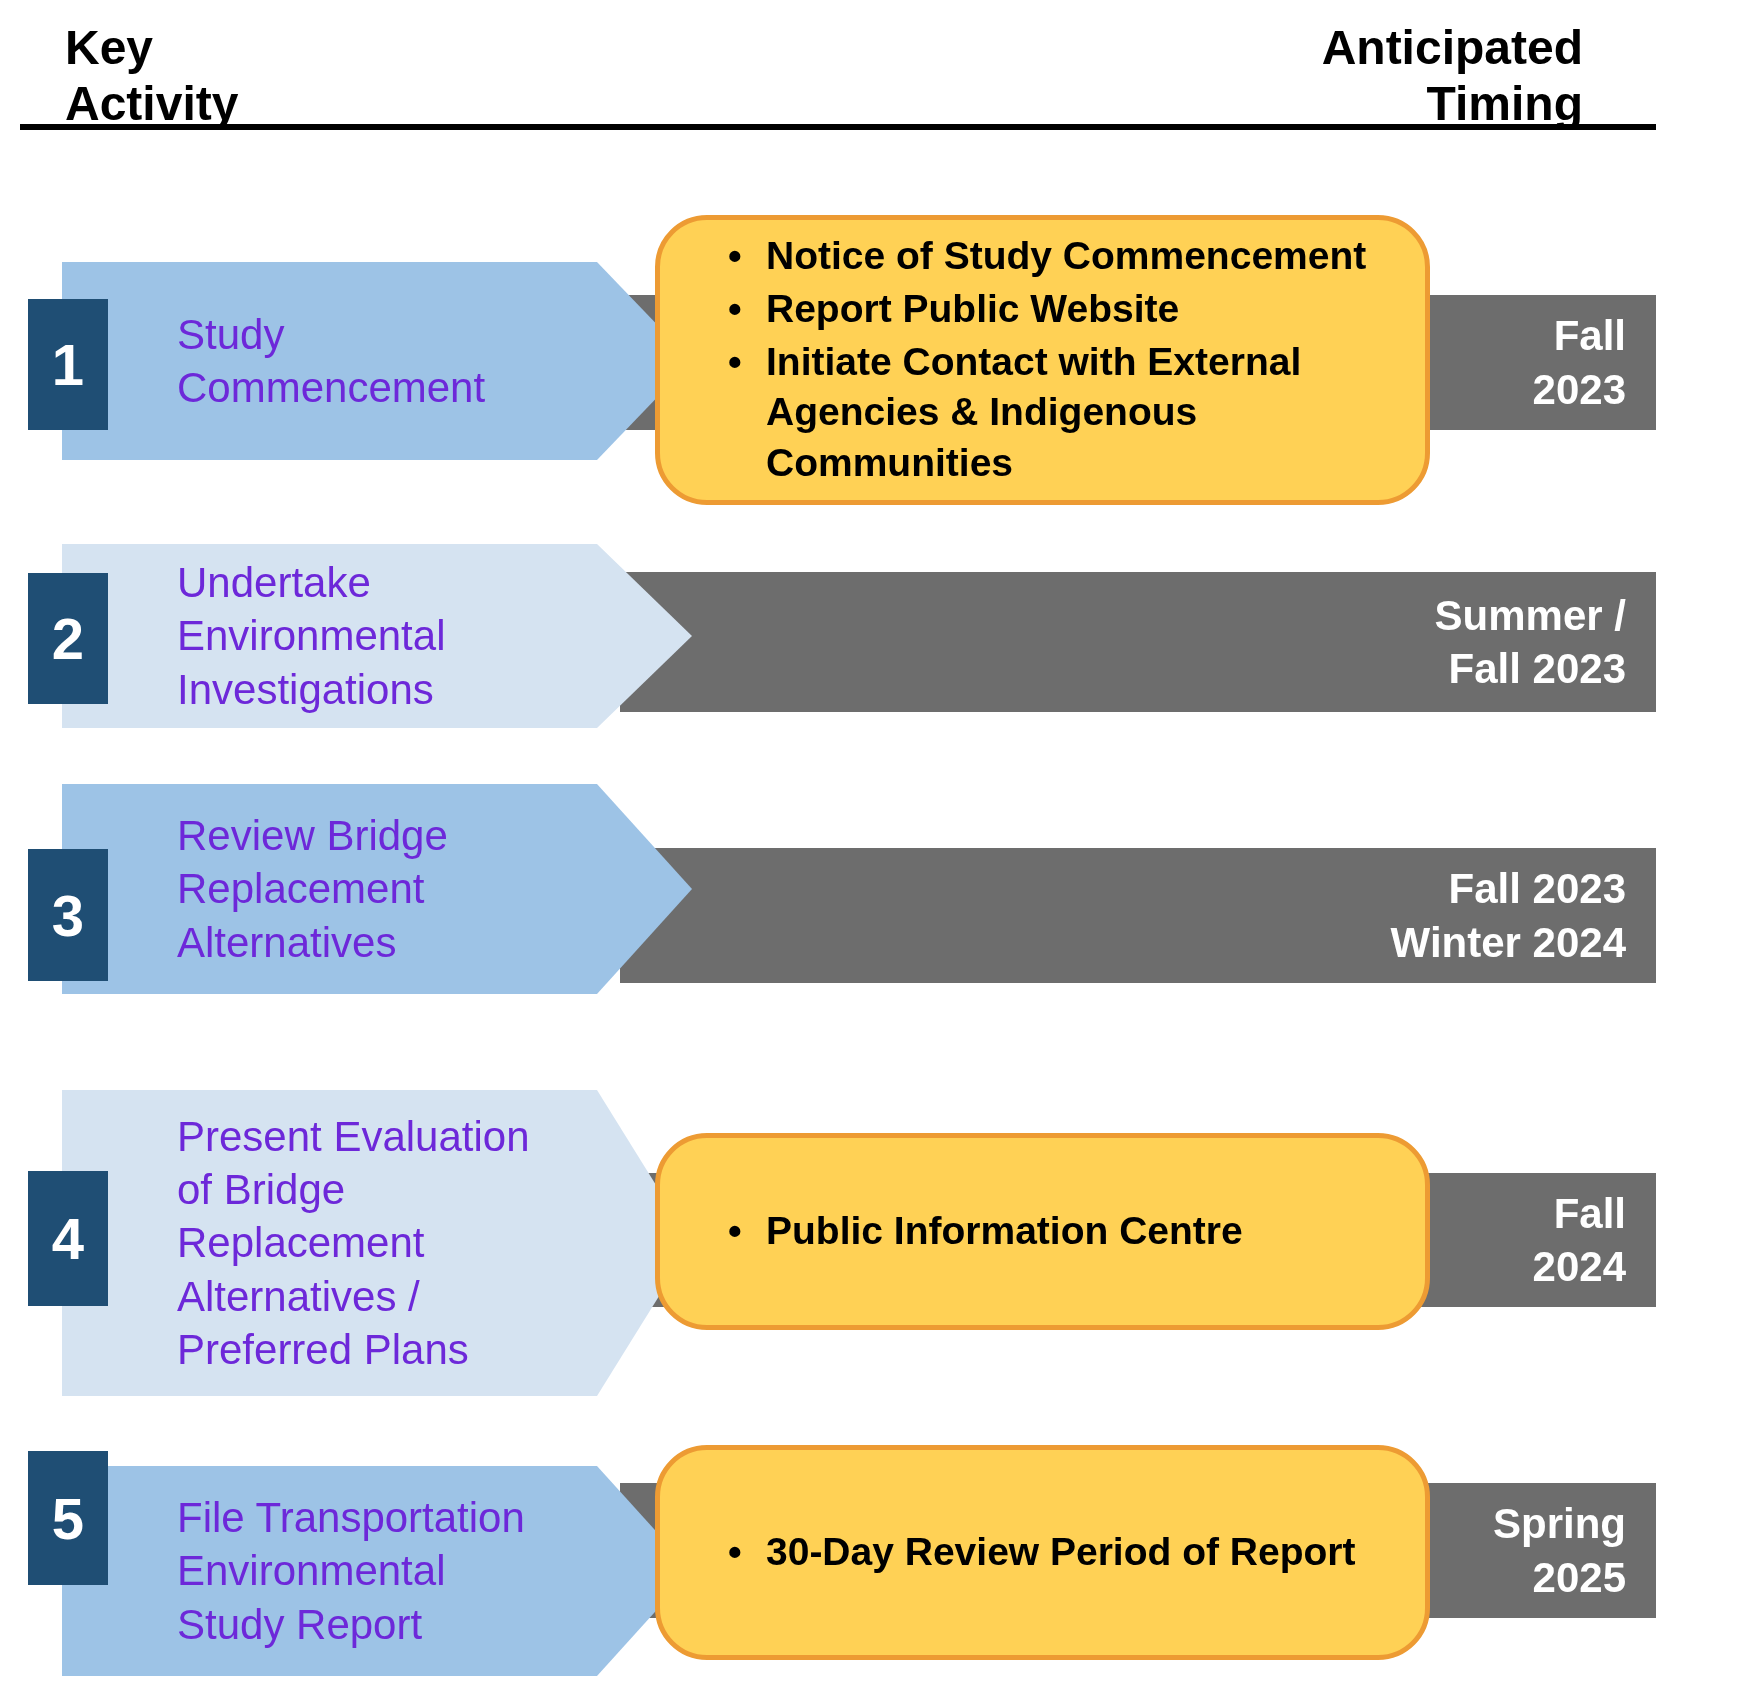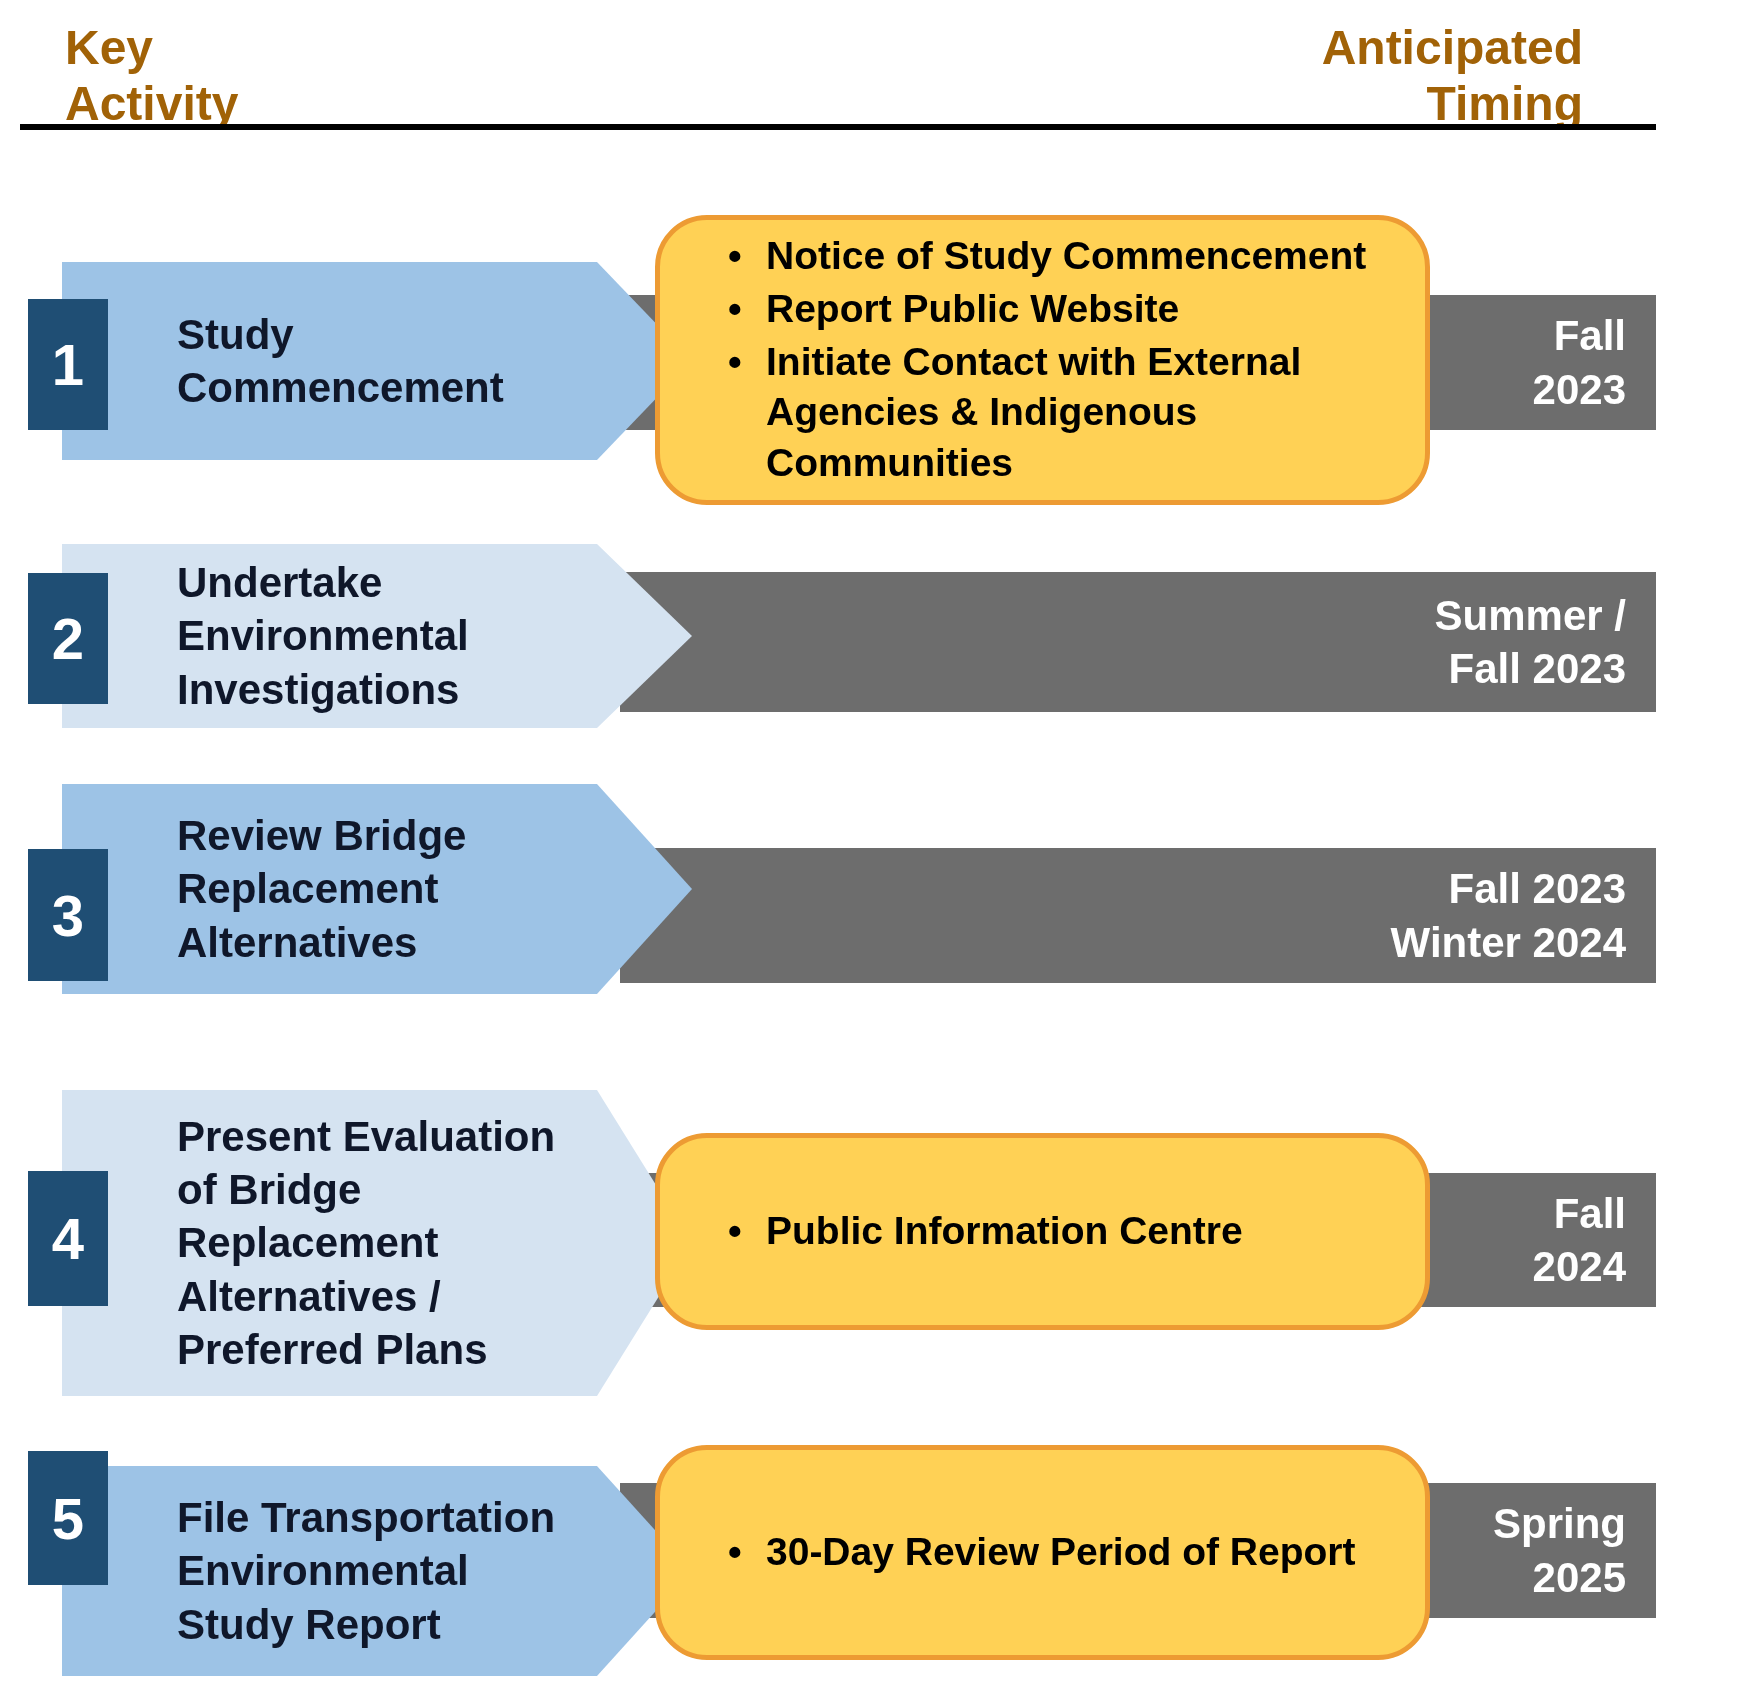--- a/index.html
+++ b/index.html
@@ -6,21 +6,21 @@
   #canvas {
     position:relative;
     width:1750px; height:1684px;
     background:#ffffff;
     font-family:"Liberation Sans", sans-serif;
     overflow:hidden;
   }
   
   .col-header {
     position:absolute;
-    font-size:48px; font-weight:bold; color:#a16207;
+    font-size:48px; font-weight:bold; color:#000000;
     line-height:1.16; white-space:pre-line;
   }
   .h-key    { left:65px;   top:20px; width:360px; }
   .h-cons   { left:628px;  top:20px; width:560px; }
   .h-timing { left:1243px; top:20px; width:340px;text-align:right; }
   .header-rule {
     position:absolute; left:20px; top:124px;
     width:1636px; height:6px; background:#000;
   }
   
@@ -38,21 +38,21 @@
   .g4 { top:1173px; height:134px; }
   .g5 { top:1483px; height:135px; }
   
   .arrow {
     position:absolute; left:62px; width:630px; z-index:2;
     clip-path:polygon(0 0, 535px 0, 100% 50%, 535px 100%, 0 100%);
     display:flex; align-items:center;
     box-sizing:border-box; padding-left:115px;
   }
   .arrow .label {
-    font-size:42px; font-weight:bold; color:#0f172a;
+    font-size:42px; font-weight:normal; color:#6d28d9;
     line-height:1.27; white-space:pre-line;
   }
   .arrow-medium { background:#9DC3E6; }
   .arrow-light  { background:#D5E3F1; }
   .a1 { top:262px;  height:198px; }
   .a2 { top:544px;  height:184px; }
   .a3 { top:784px;  height:210px; }
   .a4 { top:1090px; height:306px; }
   .a5 { top:1466px; height:210px; }
   

